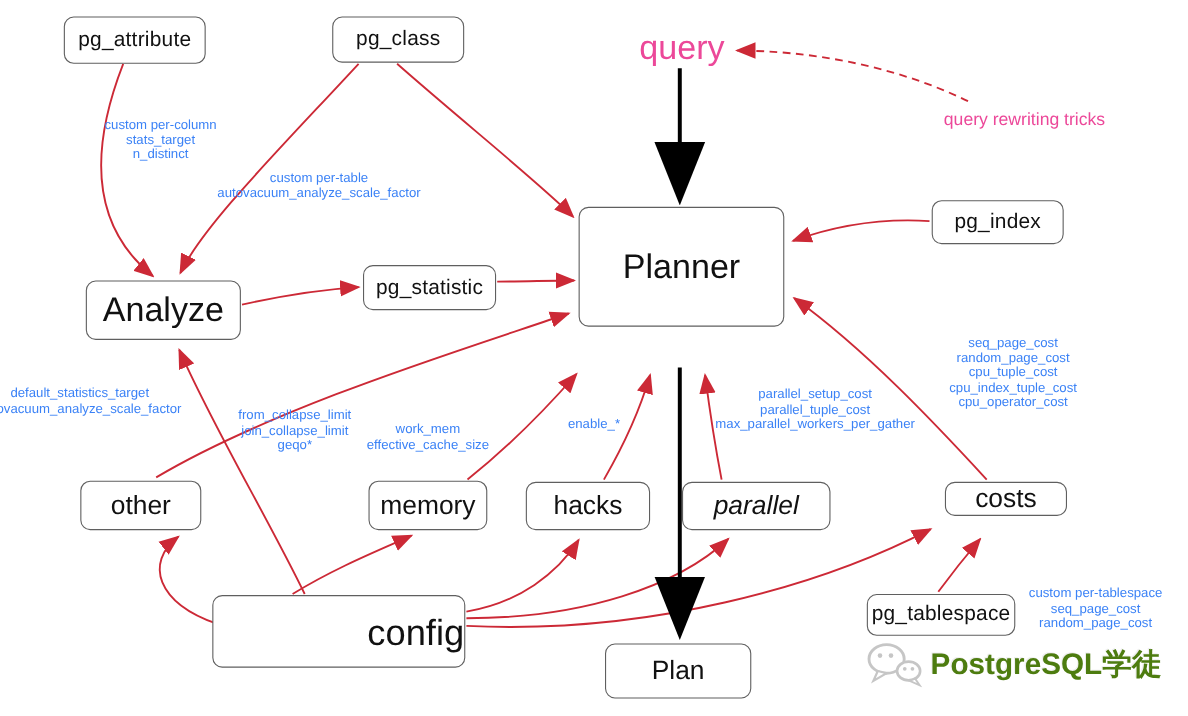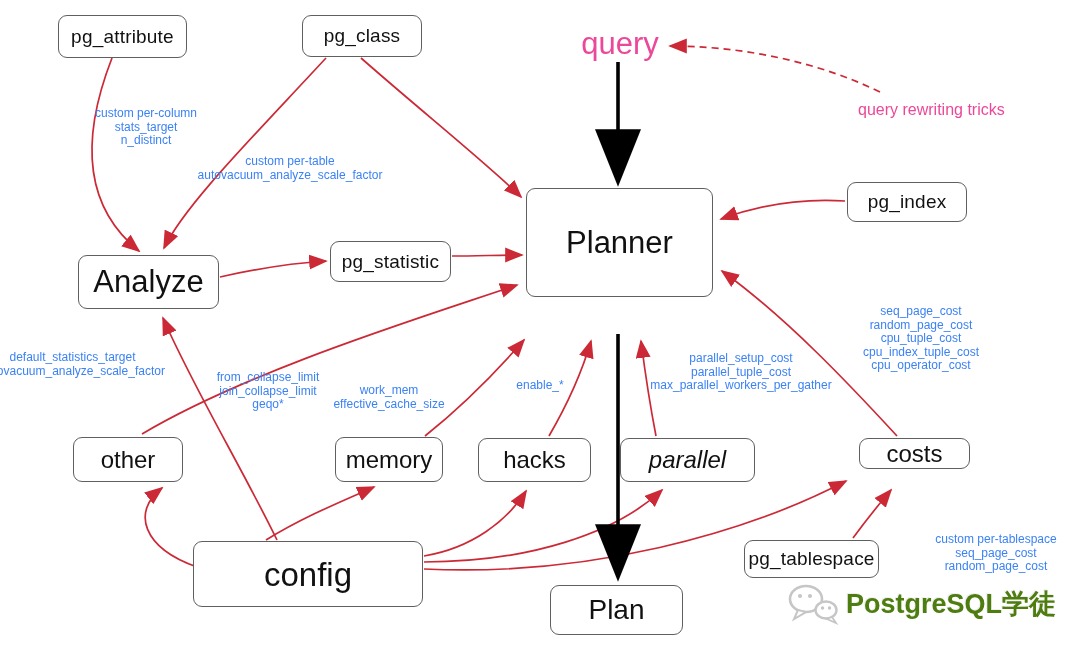--- a/index.html
+++ b/index.html
@@ -110,30 +110,30 @@
 </div>
 
 <div class="box" style="left:620px;top:438px;width:135px;height:44px;font-style:italic;">
   <span class="box-label md">parallel</span>
 </div>
 
 <div class="box" style="left:859px;top:438px;width:111px;height:31px;">
   <span class="box-label md">costs</span>
 </div>
 
-<div class="box" style="left:193px;top:541px;width:230px;height:66px;">
+<div class="box" style="left:193px;top:541px;width:230px;height:66px;align-items:flex-end;">
   <span class="box-label xl">config</span>
 </div>
 
-<div class="box" style="left:744px;top:540px;width:135px;height:38px;">
+<div class="box" style="left:788px;top:540px;width:135px;height:38px;">
   <span class="box-label sm">pg_tablespace</span>
 </div>
 
 <div class="box" style="left:550px;top:585px;width:133px;height:50px;">
-  <span class="box-label lg" style="font-size:28px;">Plan</span>
+  <span class="box-label lg" style="font-size:24px;">Plan</span>
 </div>
 
 <div class="free-text" id="query-label">query</div>
 <div class="free-text" id="rewrite-label">query rewriting tricks</div>
 
 <div class="note" style="left:66px;top:107px;width:160px;">custom per-column
 stats_target
 n_distinct</div>
 <div class="note" style="left:190px;top:155px;width:200px;">custom per-table
 autovacuum_analyze_scale_factor</div>

